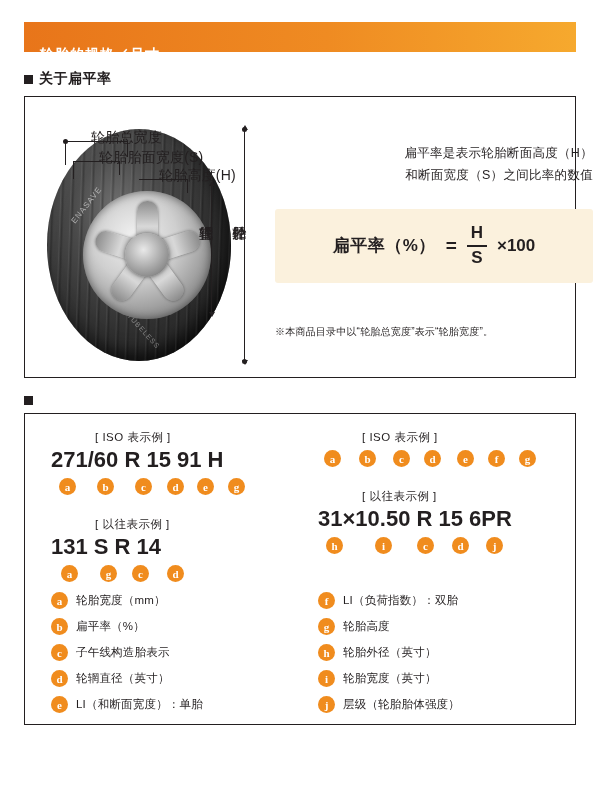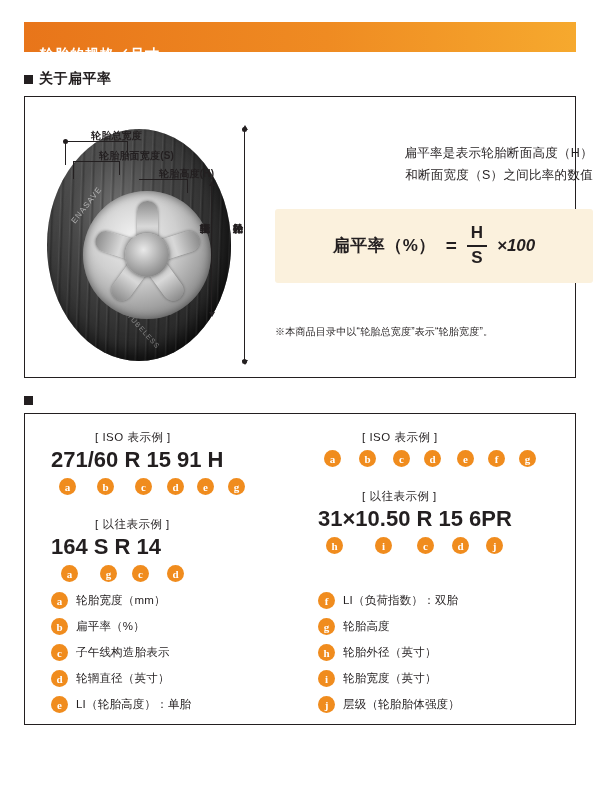--- a/index.html
+++ b/index.html
@@ -116,21 +116,21 @@
 
   
   .mline { position:absolute; background:#231f20; }
   .mline.h { height:1px; }
   .mline.v { width:1px; }
   .dotcap { position:absolute; width:5px; height:5px; border-radius:50%; background:#231f20; }
   .arrowT, .arrowB, .arrowL, .arrowR { position:absolute; width:0; height:0; }
   .arrowT { border-left:3px solid transparent; border-right:3px solid transparent; border-bottom:5px solid #231f20; }
   .arrowB { border-left:3px solid transparent; border-right:3px solid transparent; border-top:5px solid #231f20; }
 
-  .mlabel { position:absolute; font-size:10px; white-space:nowrap; letter-spacing:.2px;font-weight:bold; }
+  .mlabel { position:absolute; font-size:14px; white-space:nowrap; letter-spacing:.2px; }
   .mlabel.vert { writing-mode: vertical-rl; text-orientation: upright; line-height:1.05; letter-spacing:0; }
 
   
   .explain {
     position:absolute; left:250px; top:46px; width:318px;text-align:right;
   }
   .explain p {
     font-size:12.5px; line-height:1.75; letter-spacing:.3px;
   }
   .formula-box {
@@ -140,21 +140,21 @@
     height:74px;
     display:flex; align-items:center; justify-content:center;
     gap:10px;
   }
   .formula-box .lhs { font-size:17px; font-weight:bold; letter-spacing:.5px; }
   .formula-box .eq { font-size:19px; font-weight:bold; }
   .frac { display:inline-flex; flex-direction:column; align-items:center; line-height:1.1; }
   .frac .num { font-size:17px; font-weight:bold; }
   .frac .bar { width:20px; height:2px; background:#231f20; margin:2px 0; }
   .frac .den { font-size:17px; font-weight:bold; }
-  .formula-box .rhs { font-size:17px; font-weight:bold;font-style:italic; }
+  .formula-box .rhs { font-size:17px; font-weight:bold; }
   .note {
     position:absolute; left:250px; top:228px; width:330px;
     font-size:10px; letter-spacing:.2px;
   }
 
   
   .cols { display:flex; padding:16px 0 0 0; }
   .col { width:50%; padding-left:26px; }
   .col.right { padding-left:18px; }
 
@@ -274,21 +274,21 @@
           <div class="badge" style="margin-left:21px;">b</div>
           <div class="badge" style="margin-left:21px;">c</div>
           <div class="badge" style="margin-left:15px;">d</div>
           <div class="badge" style="margin-left:13px;">e</div>
           <div class="badge" style="margin-left:14px;">g</div>
         </div>
 
         <div class="divider-space"></div>
 
         <div class="brkt" style="margin-top:12px;">[ 以往表示例 ]</div>
-        <div class="codeline">164 S R 14</div>
+        <div class="codeline">131 S R 14</div>
         <div class="badges">
           <div class="badge" style="margin-left:10px;">a</div>
           <div class="badge" style="margin-left:22px;">g</div>
           <div class="badge" style="margin-left:15px;">c</div>
           <div class="badge" style="margin-left:18px;">d</div>
         </div>
       </div>
 
       <div class="col right">
         <div class="brkt">[ ISO 表示例 ]</div>
@@ -329,21 +329,21 @@
         <div class="legend-item">
           <span class="badge">c</span>
           <span class="ltxt">子午线构造胎表示</span>
         </div>
         <div class="legend-item">
           <span class="badge">d</span>
           <span class="ltxt">轮辋直径（英寸）</span>
         </div>
         <div class="legend-item">
           <span class="badge">e</span>
-          <span class="ltxt">LI（轮胎高度）：单胎</span>
+          <span class="ltxt">LI（和断面宽度）：单胎</span>
         </div>
       </div>
 
       <div class="lcol right">
         <div class="legend-item">
           <span class="badge">f</span>
           <span class="ltxt">LI（负荷指数）：双胎</span>
         </div>
         <div class="legend-item">
           <span class="badge">g</span>

